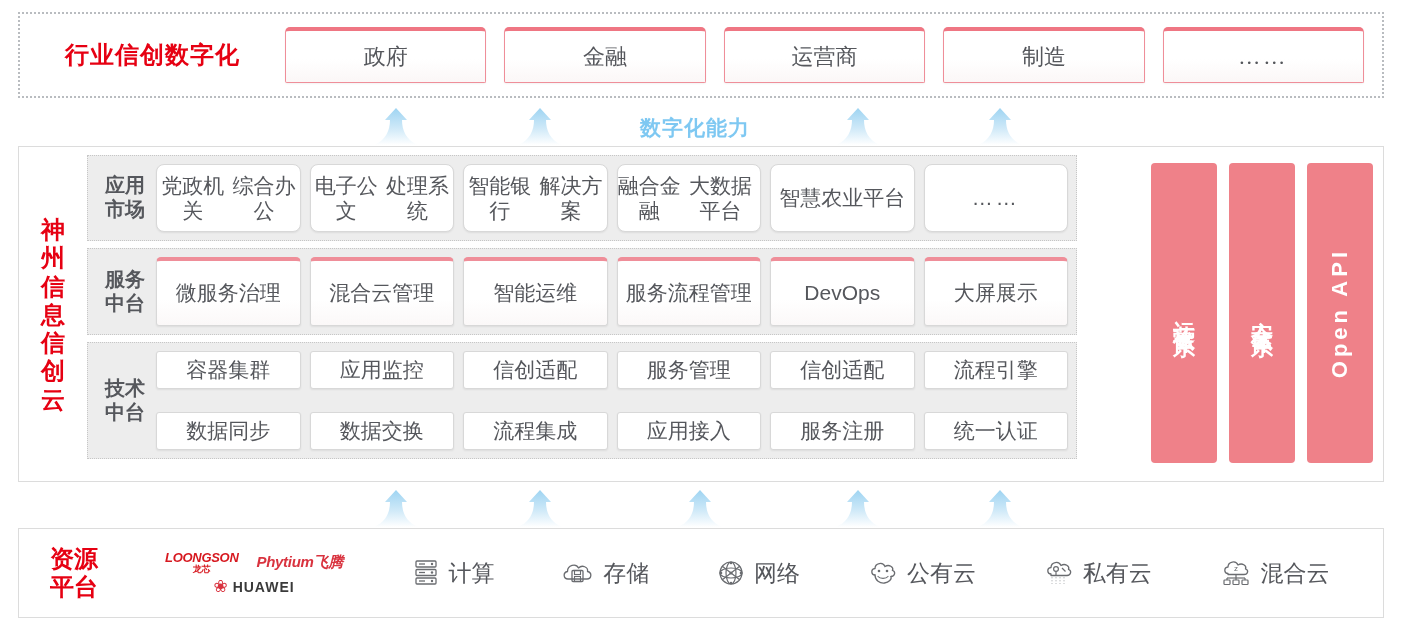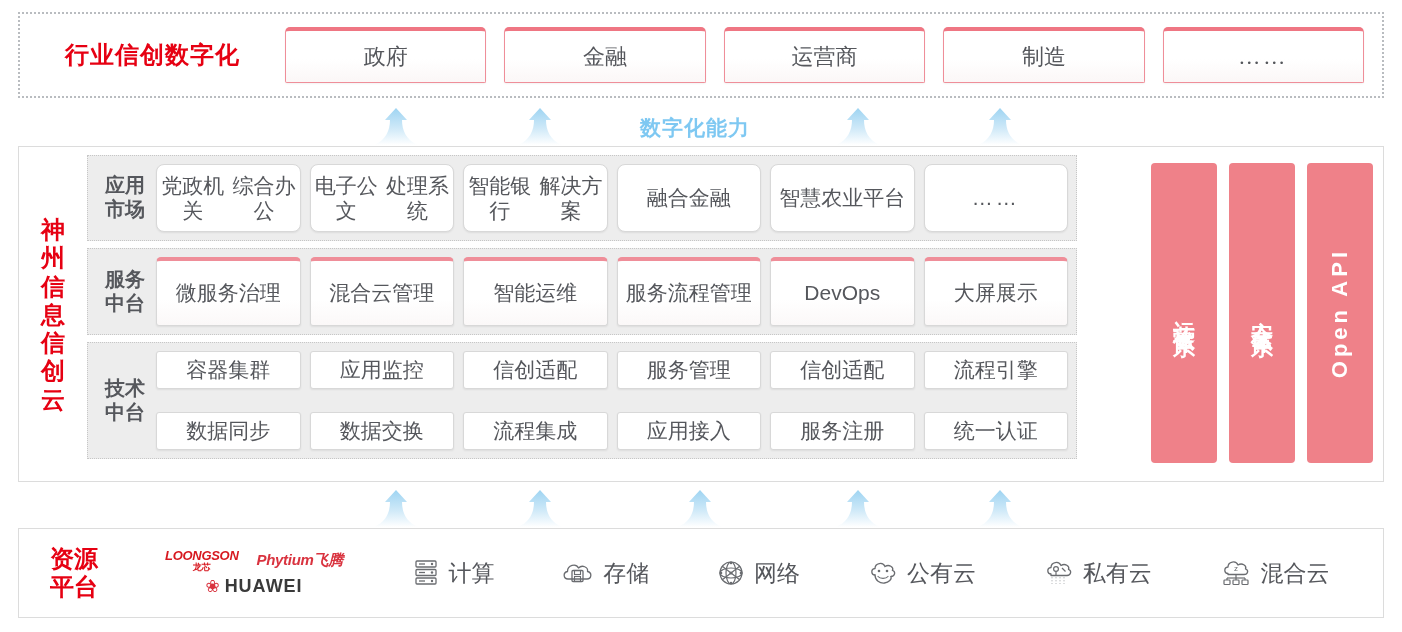--- a/index.html
+++ b/index.html
@@ -173,21 +173,21 @@
     font-size:13px;font-weight:bold;color:#d71920;font-style:italic;letter-spacing:-0.3px;
   }
   .loongson .cn{font-size:9px;color:#d71920;font-weight:bold;margin-top:1px;}
   .phytium{
     font-size:15px;font-weight:bold;color:#d9333f;font-style:italic;letter-spacing:-0.3px;
   }
   .huawei{
     display:flex;align-items:center;gap:5px;
   }
   .huawei .mark{font-size:17px;color:#d9333f;line-height:1;}
-  .huawei .word{font-size:18px;font-weight:bold;color:#3a3a3a;letter-spacing:1px;}
+  .huawei .word{font-size:14px;font-weight:bold;color:#3a3a3a;letter-spacing:1px;}
 
   .res-items{
     flex:1;display:flex;align-items:center;justify-content:space-around;padding-right:20px;
   }
   .res-item{
     display:flex;align-items:center;gap:8px;
     font-size:23px;color:#55575c;
   }
   .res-item svg{display:block;}
 </style>
@@ -277,20 +277,21 @@
           <div class="card">
               <span style="display:block">电子公文</span>
               <span style="display:block">处理系统</span>
             </div>
           <div class="card">
               <span style="display:block">智能银行</span>
               <span style="display:block">解决方案</span>
             </div>
           <div class="card">
               <span style="display:block">融合金融</span>
+              <span style="display:block">大数据平台</span>
             </div>
           <div class="card">
               <span style="display:block">智慧农业</span>
               <span style="display:block">平台</span>
             </div>
           <div class="card dots">……</div>
         </div>
       </div>
 
       <div class="tier tier-svc">

